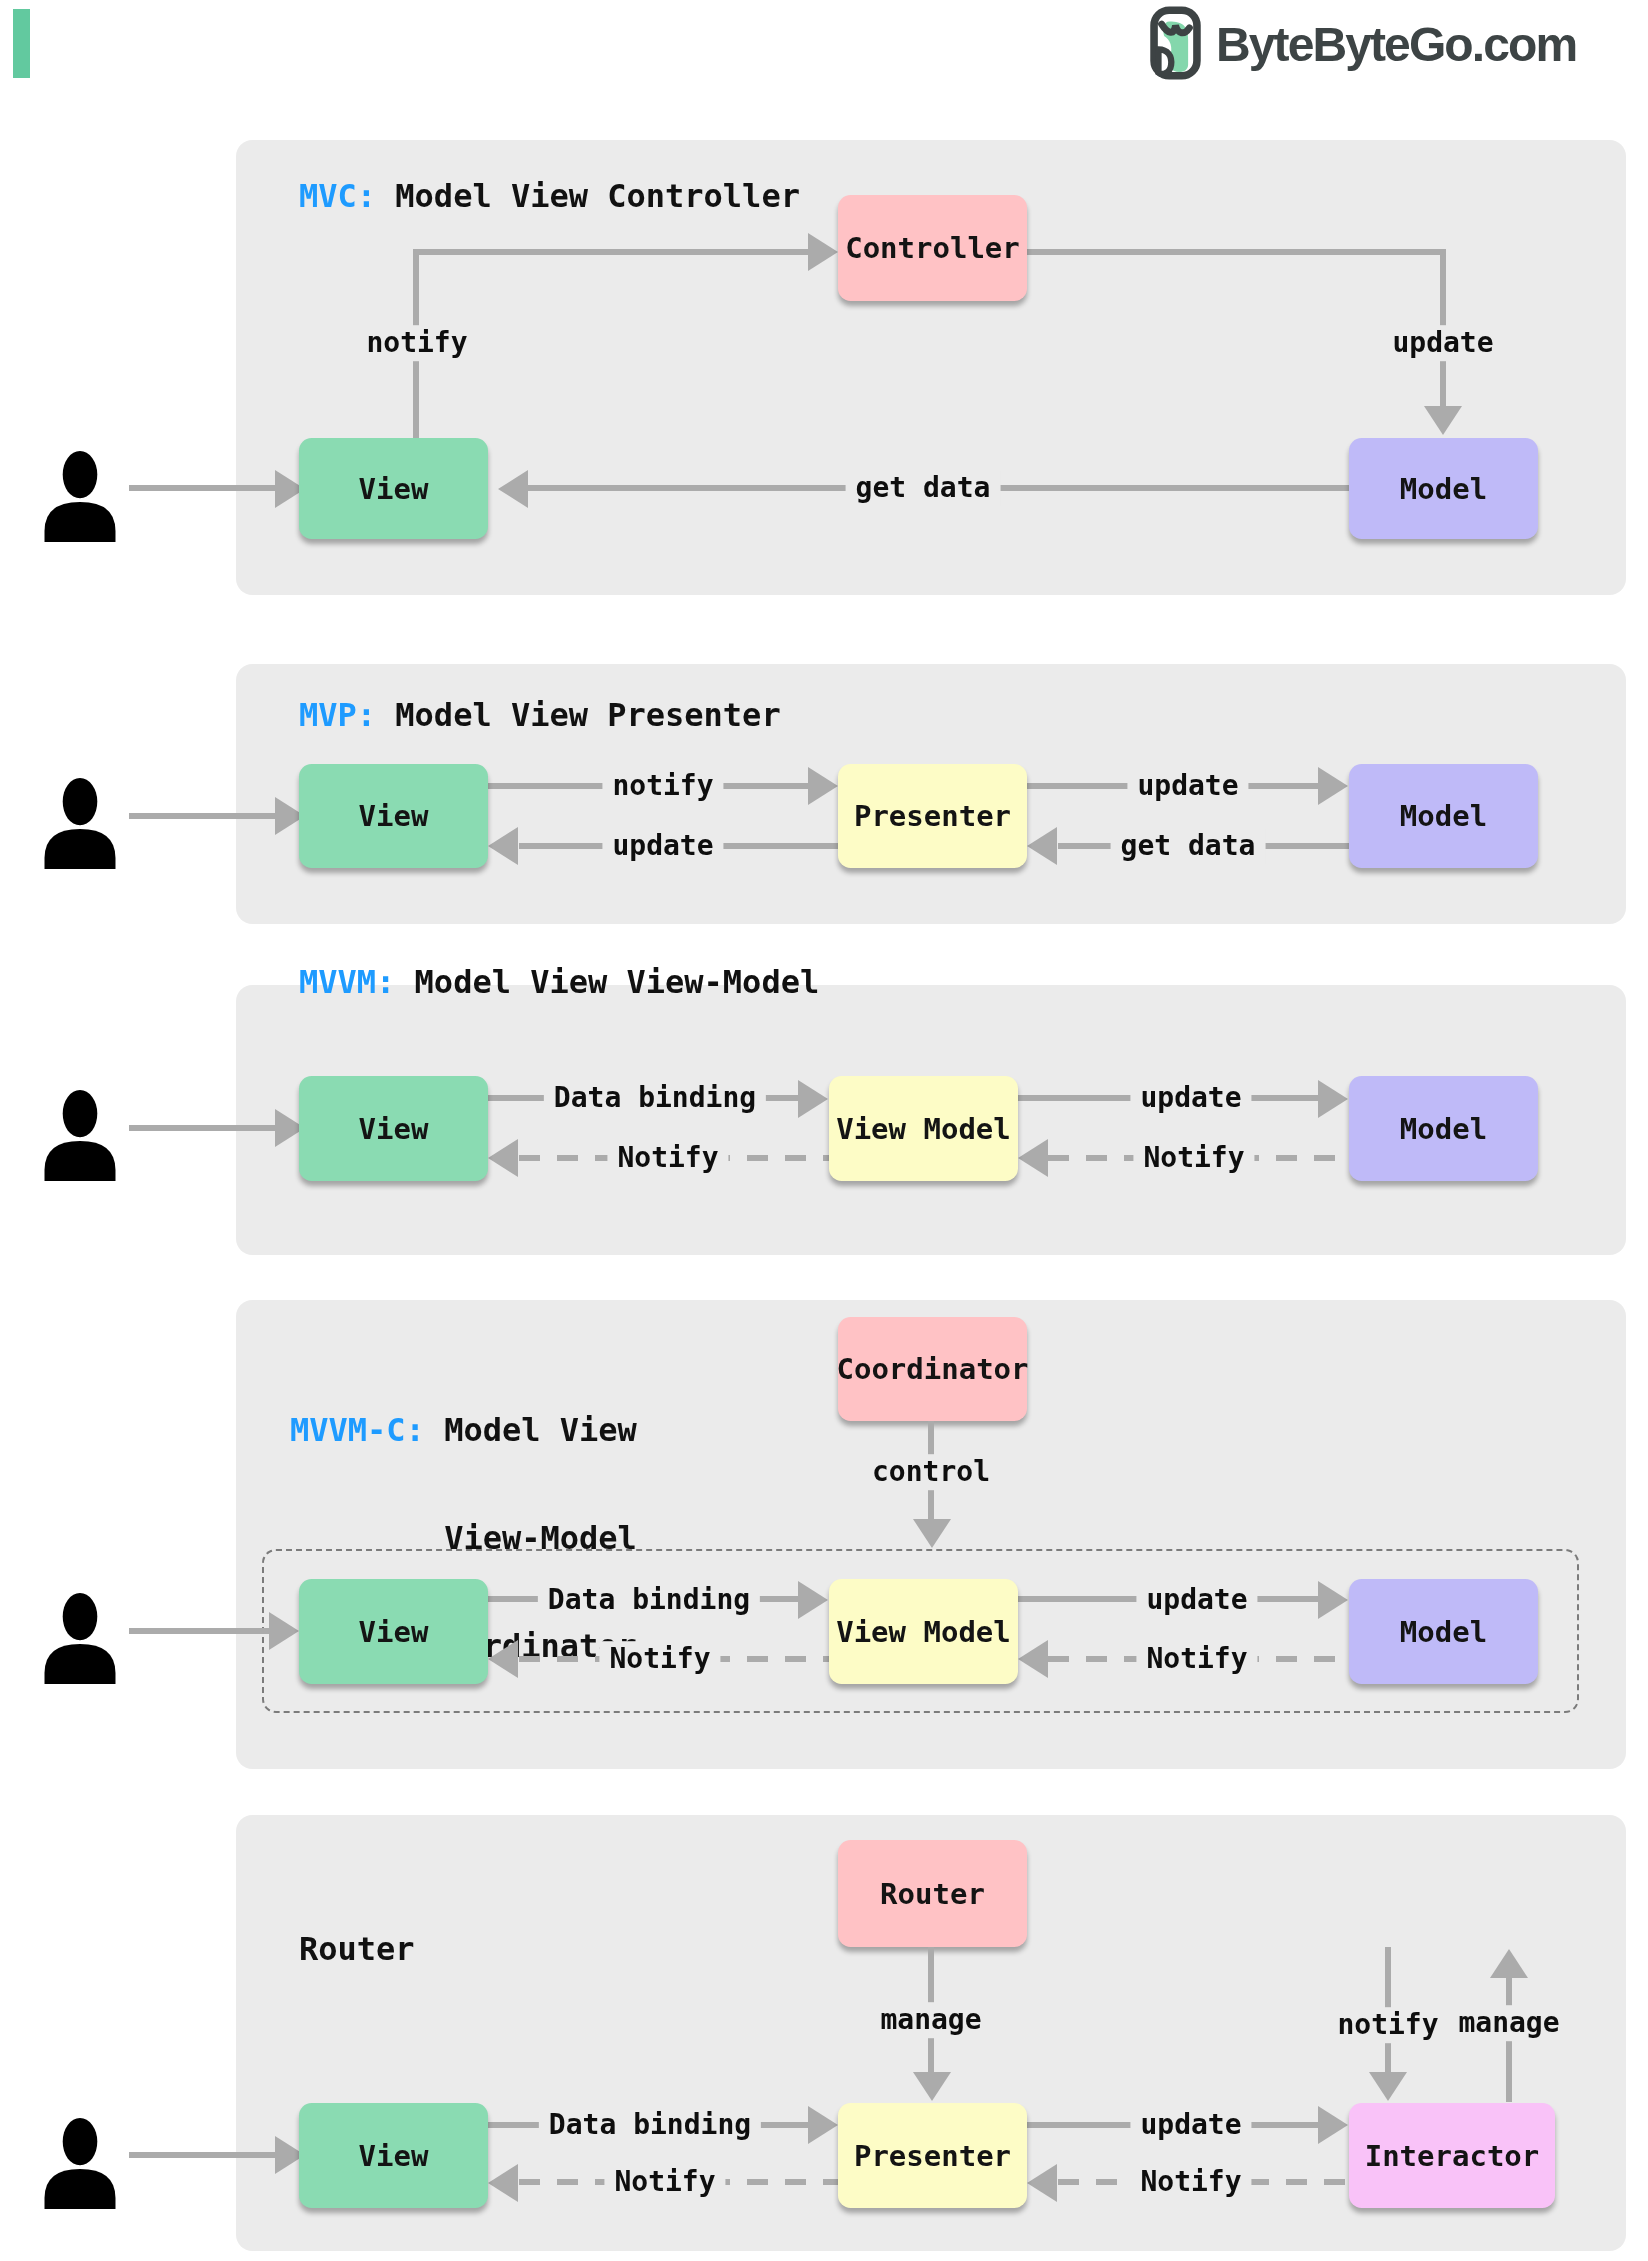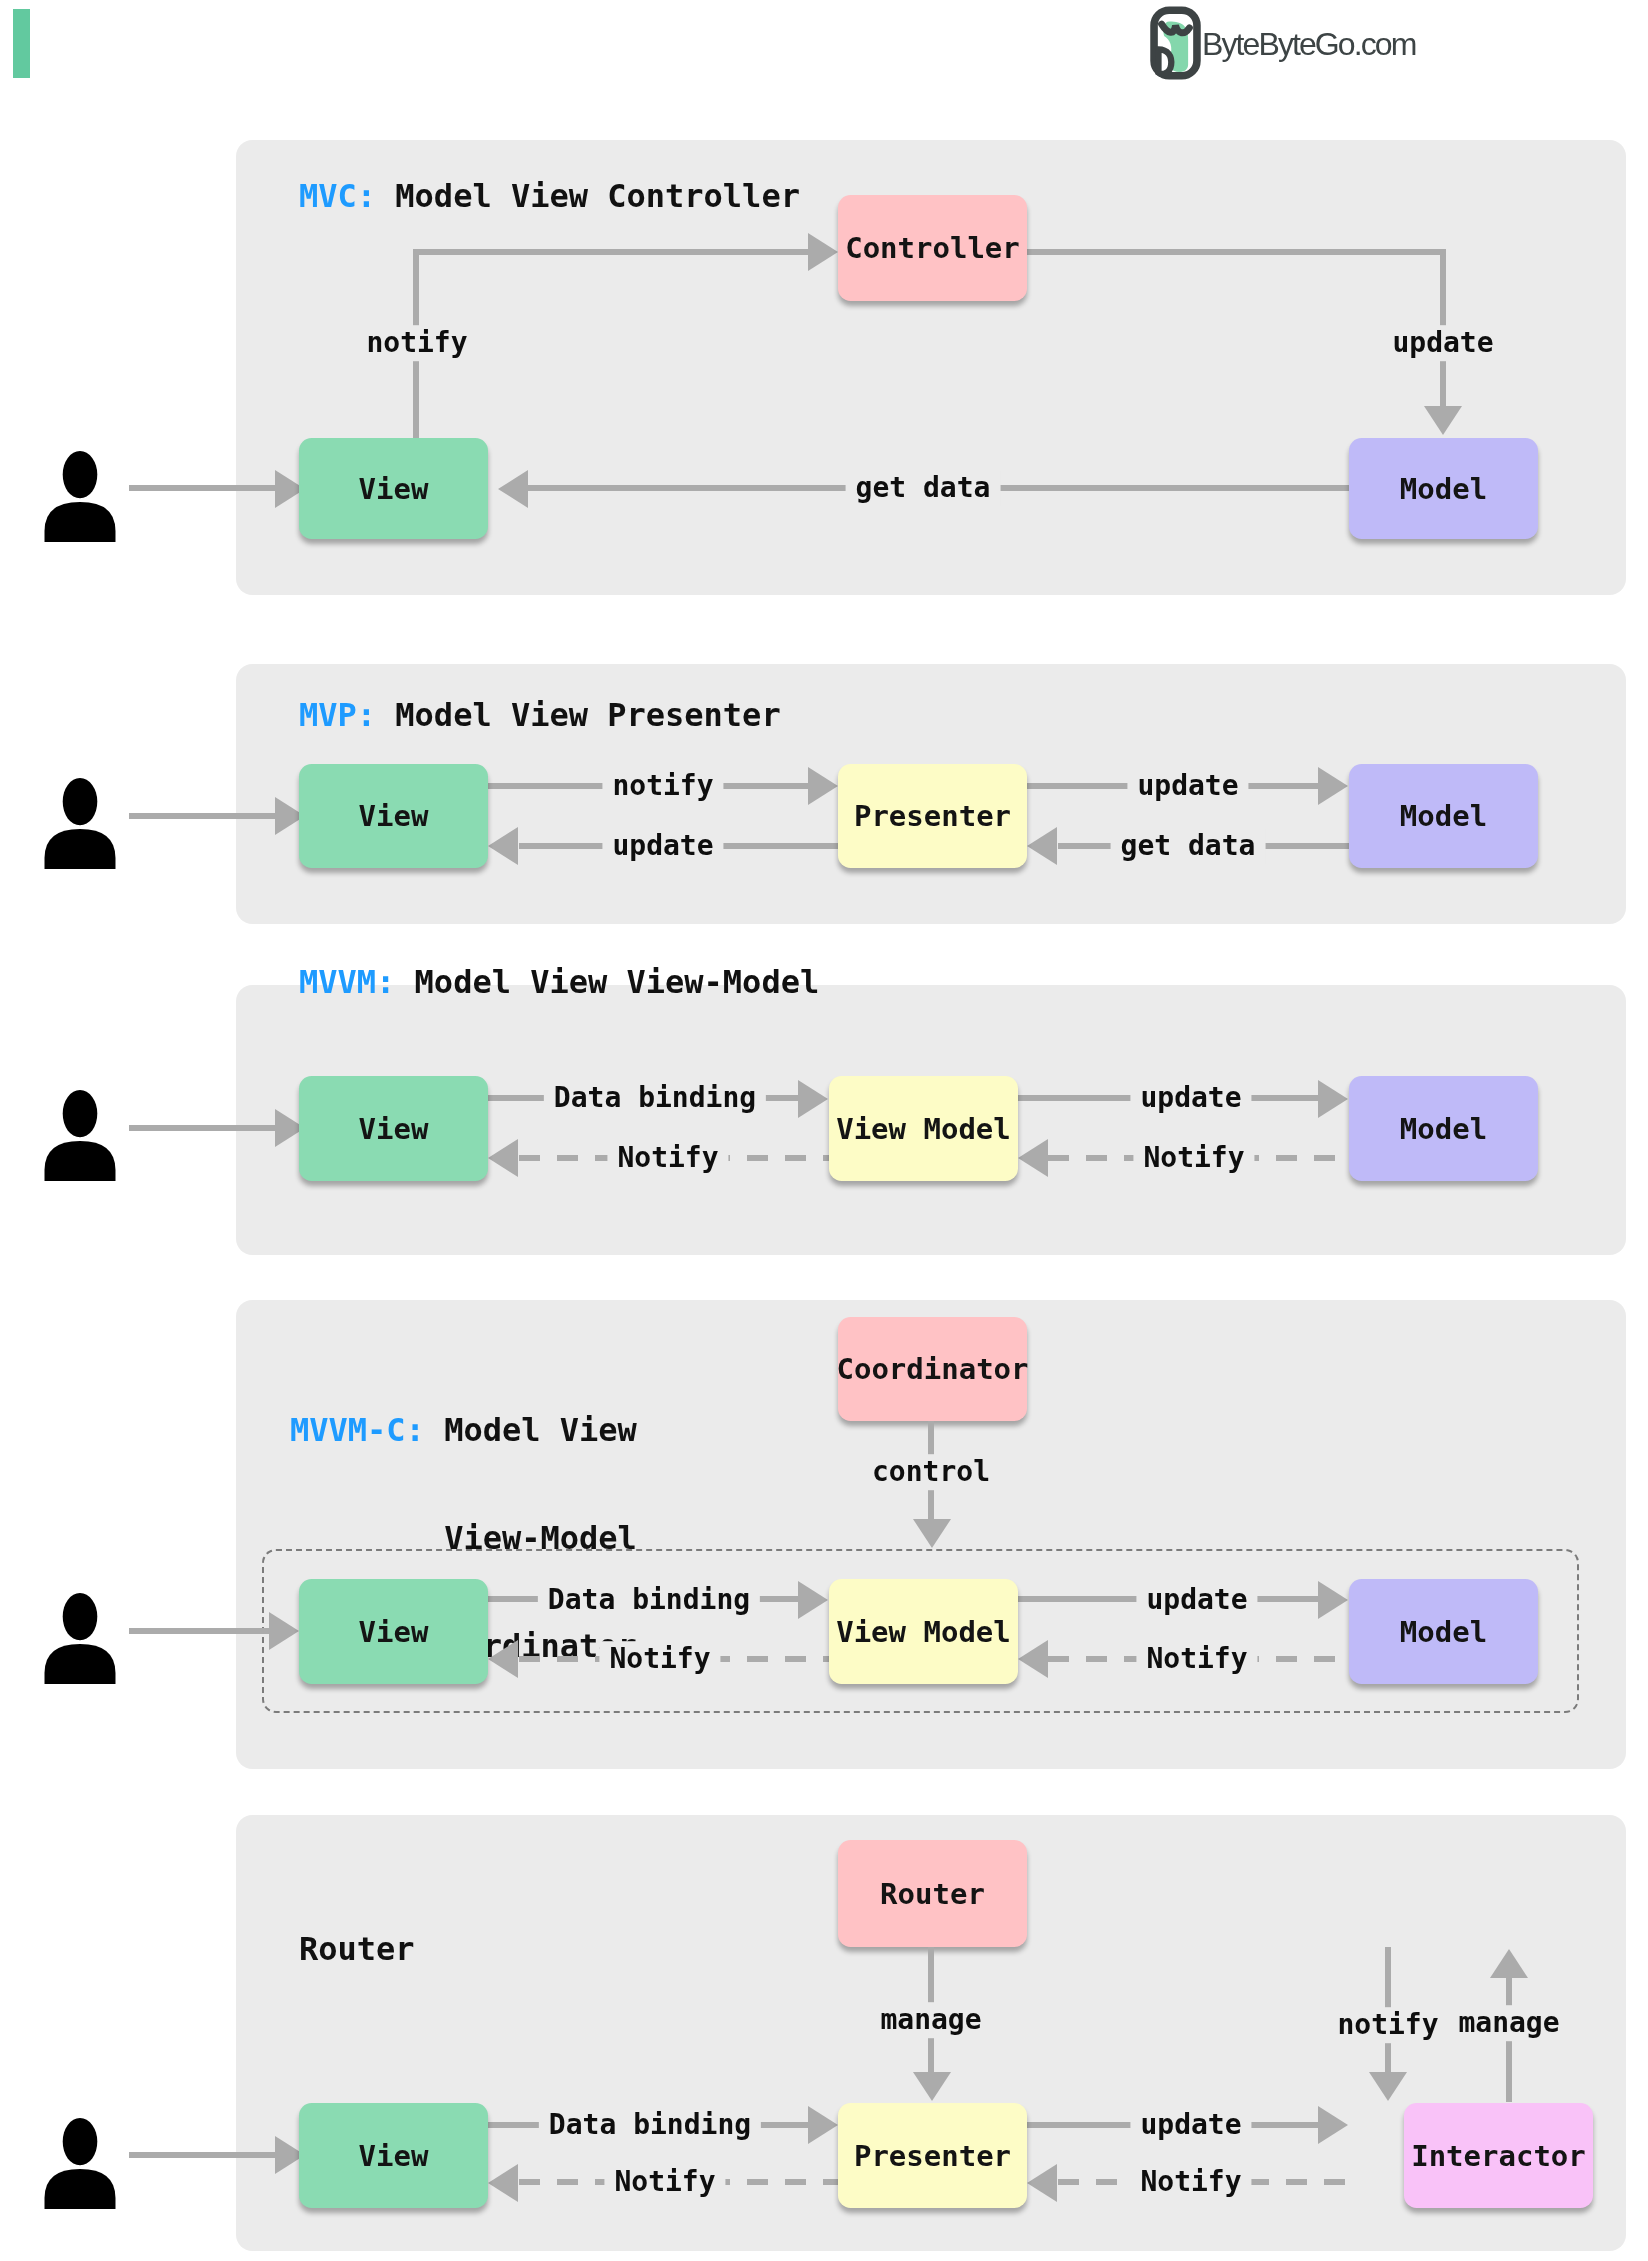--- a/index.html
+++ b/index.html
@@ -10,21 +10,21 @@
   *{margin:0;padding:0;box-sizing:border-box}
   html,body{background:#ffffff}
   .page{position:relative;width:1649px;height:2261px;background:#fff;overflow:hidden;
     font-family:"Liberation Sans","DejaVu Sans",sans-serif}
   .mono{font-family:"DejaVu Sans Mono","Liberation Mono",monospace}
 
   
   .accent-bar{position:absolute;left:12.6px;top:8.8px;width:17.6px;height:69px;background:var(--accent)}
   .title{position:absolute;left:42px;top:12.6px;font-size:55px;font-weight:400;color:#0a0a0a;letter-spacing:-1.3px;white-space:nowrap}
   .brand{position:absolute;left:1149px;top:5px;height:78px;display:flex;align-items:center}
-  .brand-text{font-size:32px;font-weight:400;color:var(--brand);letter-spacing:-1.9px;white-space:nowrap}
+  .brand-text{font-size:48px;font-weight:700;color:var(--brand);letter-spacing:-1.9px;margin-left:14px;white-space:nowrap}
 
   
   .panel{position:absolute;background:var(--panel);border-radius:16.4px}
 
   
   .sec-h{position:absolute;font-size:32px;font-weight:700;color:var(--ink);line-height:36px;white-space:pre}
   .sec-h .tag{color:var(--blue)}
   .sec-h.ralign{text-align:right}
 
   
@@ -279,18 +279,18 @@
   </div>
   <div class="ln" style="left:129px;top:2152px;width:146px;height:6.3px"></div>
   <div class="ah ah-right" style="left:275px;top:2136px"></div>
 
   <div class="node green" style="left:299px;top:2103px;width:189px;height:105px">
       <span>View</span>
     </div>
   <div class="node yellow" style="left:838px;top:2103px;width:189px;height:105px">
       <span>Presenter</span>
     </div>
-  <div class="node magenta" style="left:1404px;top:2103px;width:189px;height:105px">
+  <div class="node magenta" style="left:1349px;top:2103px;width:206px;height:105px">
       <span>Interactor</span>
     </div>
 
 </div>
 
 
 </body></html>

